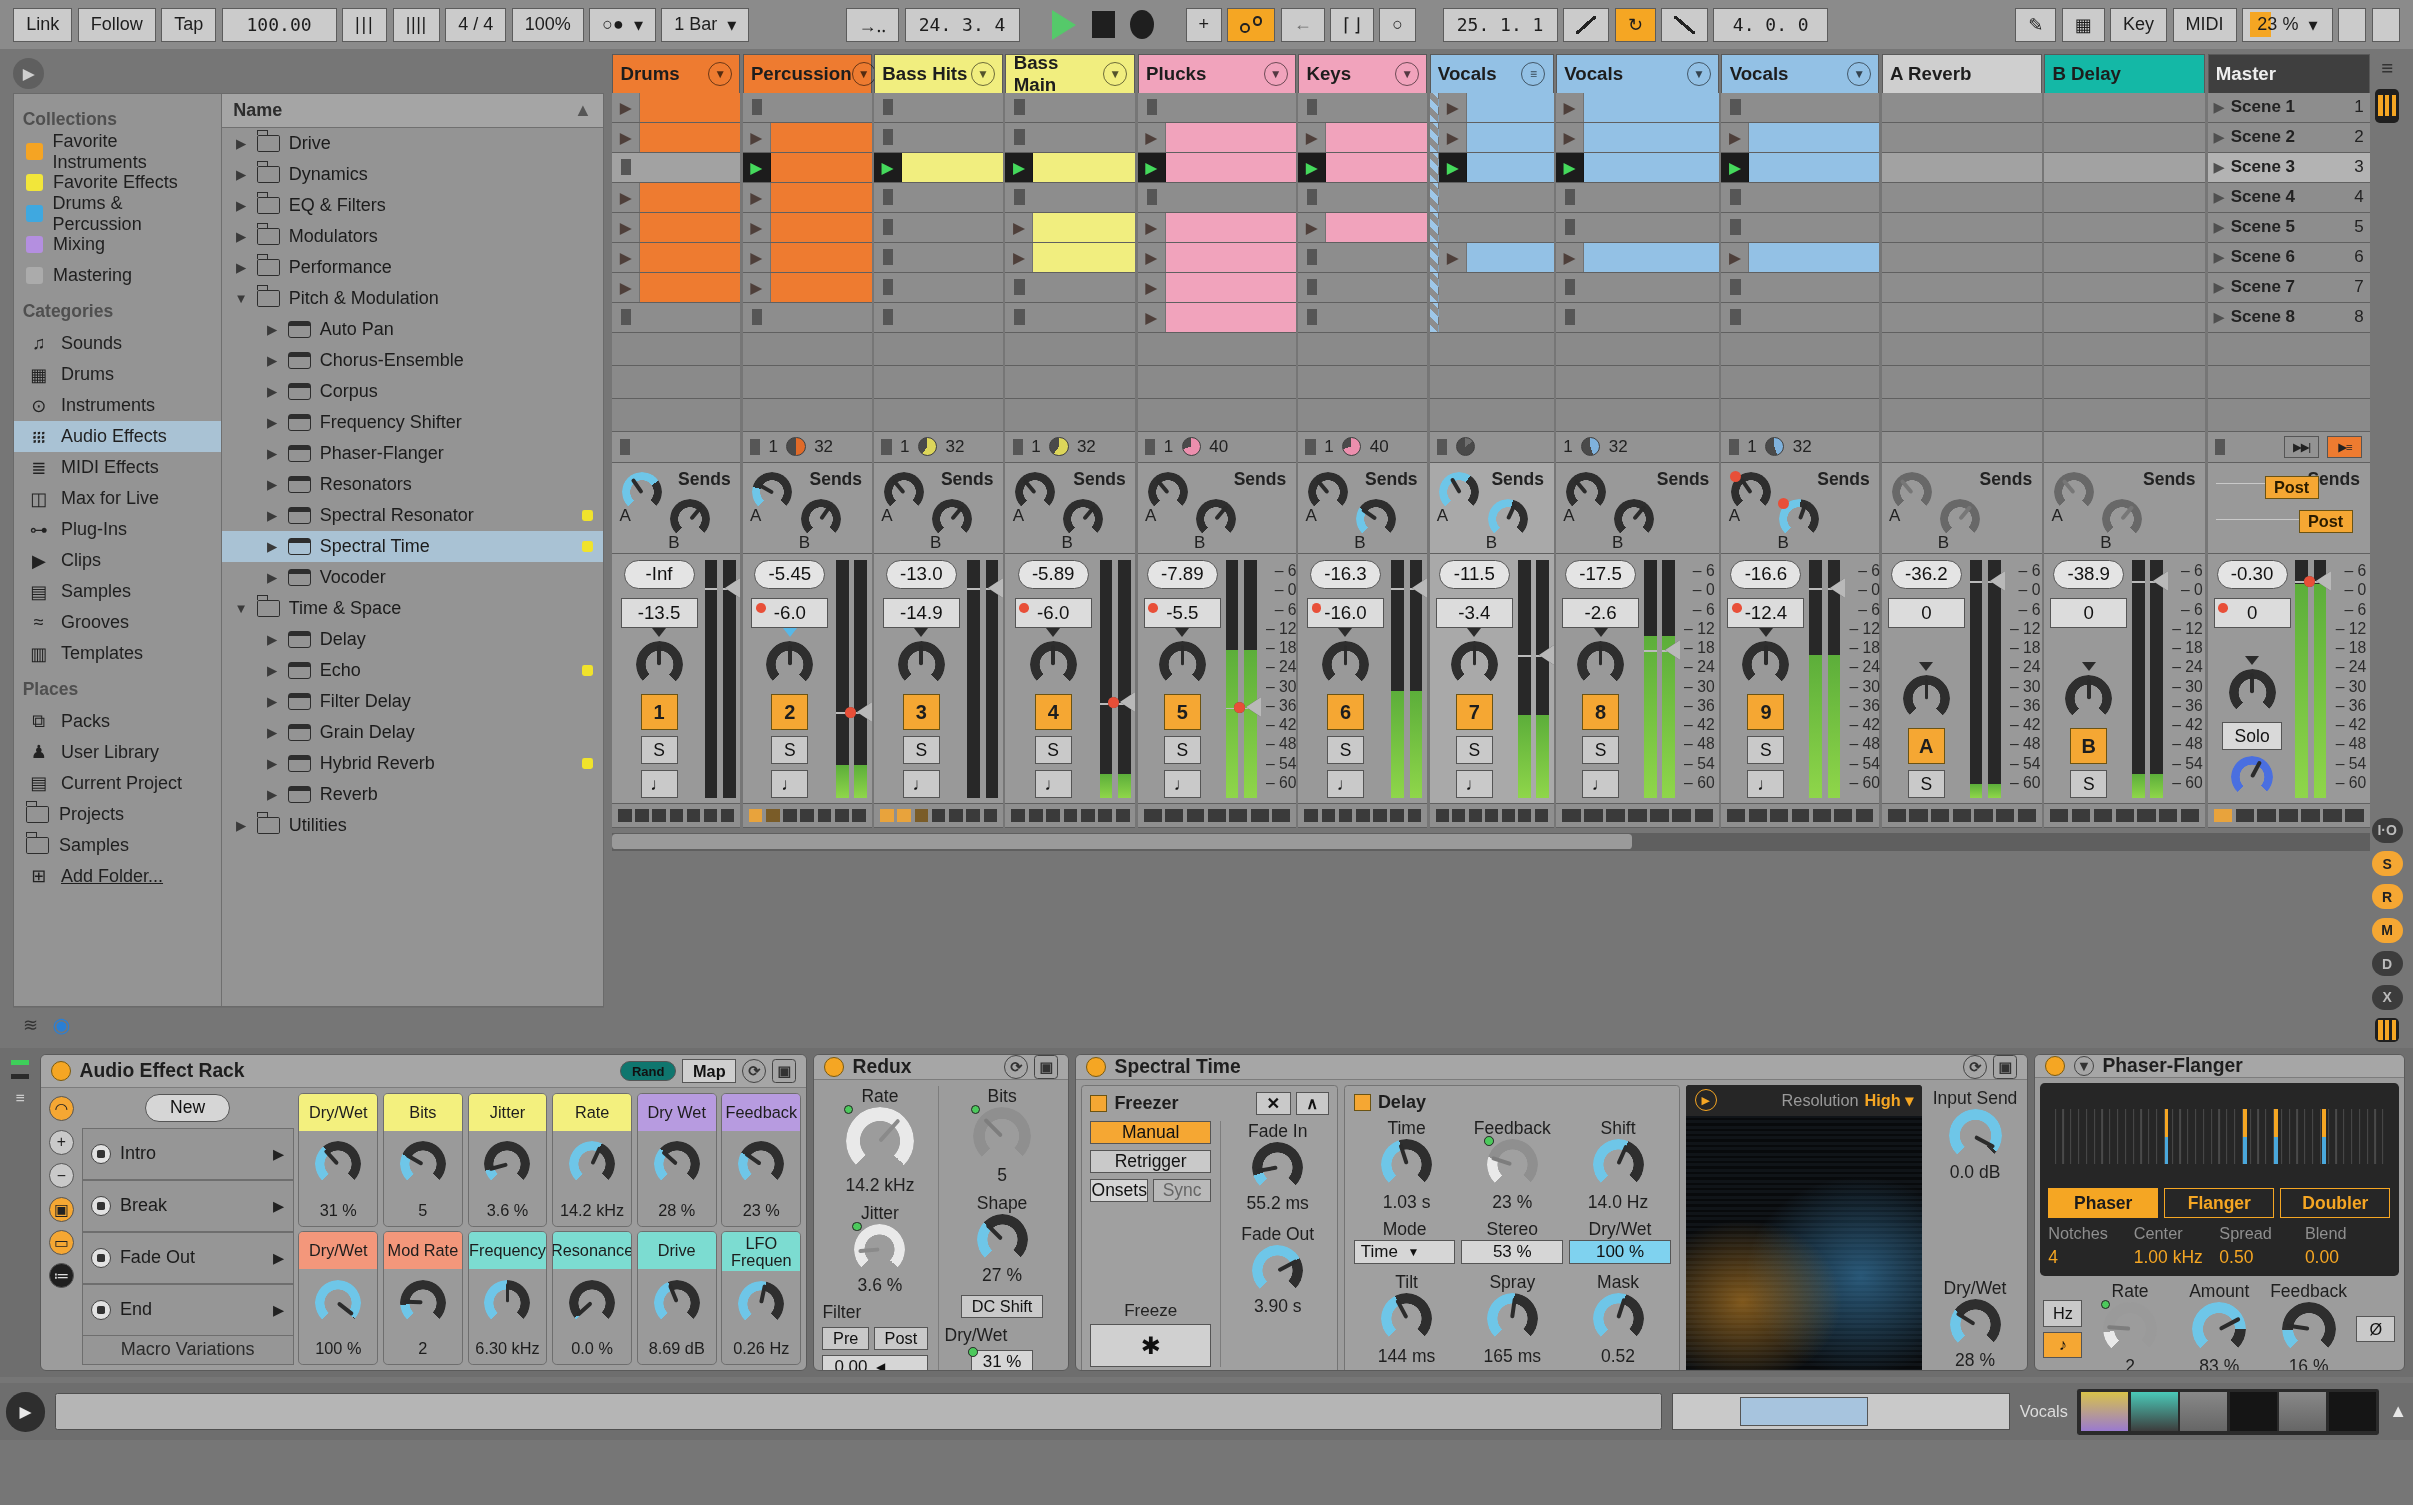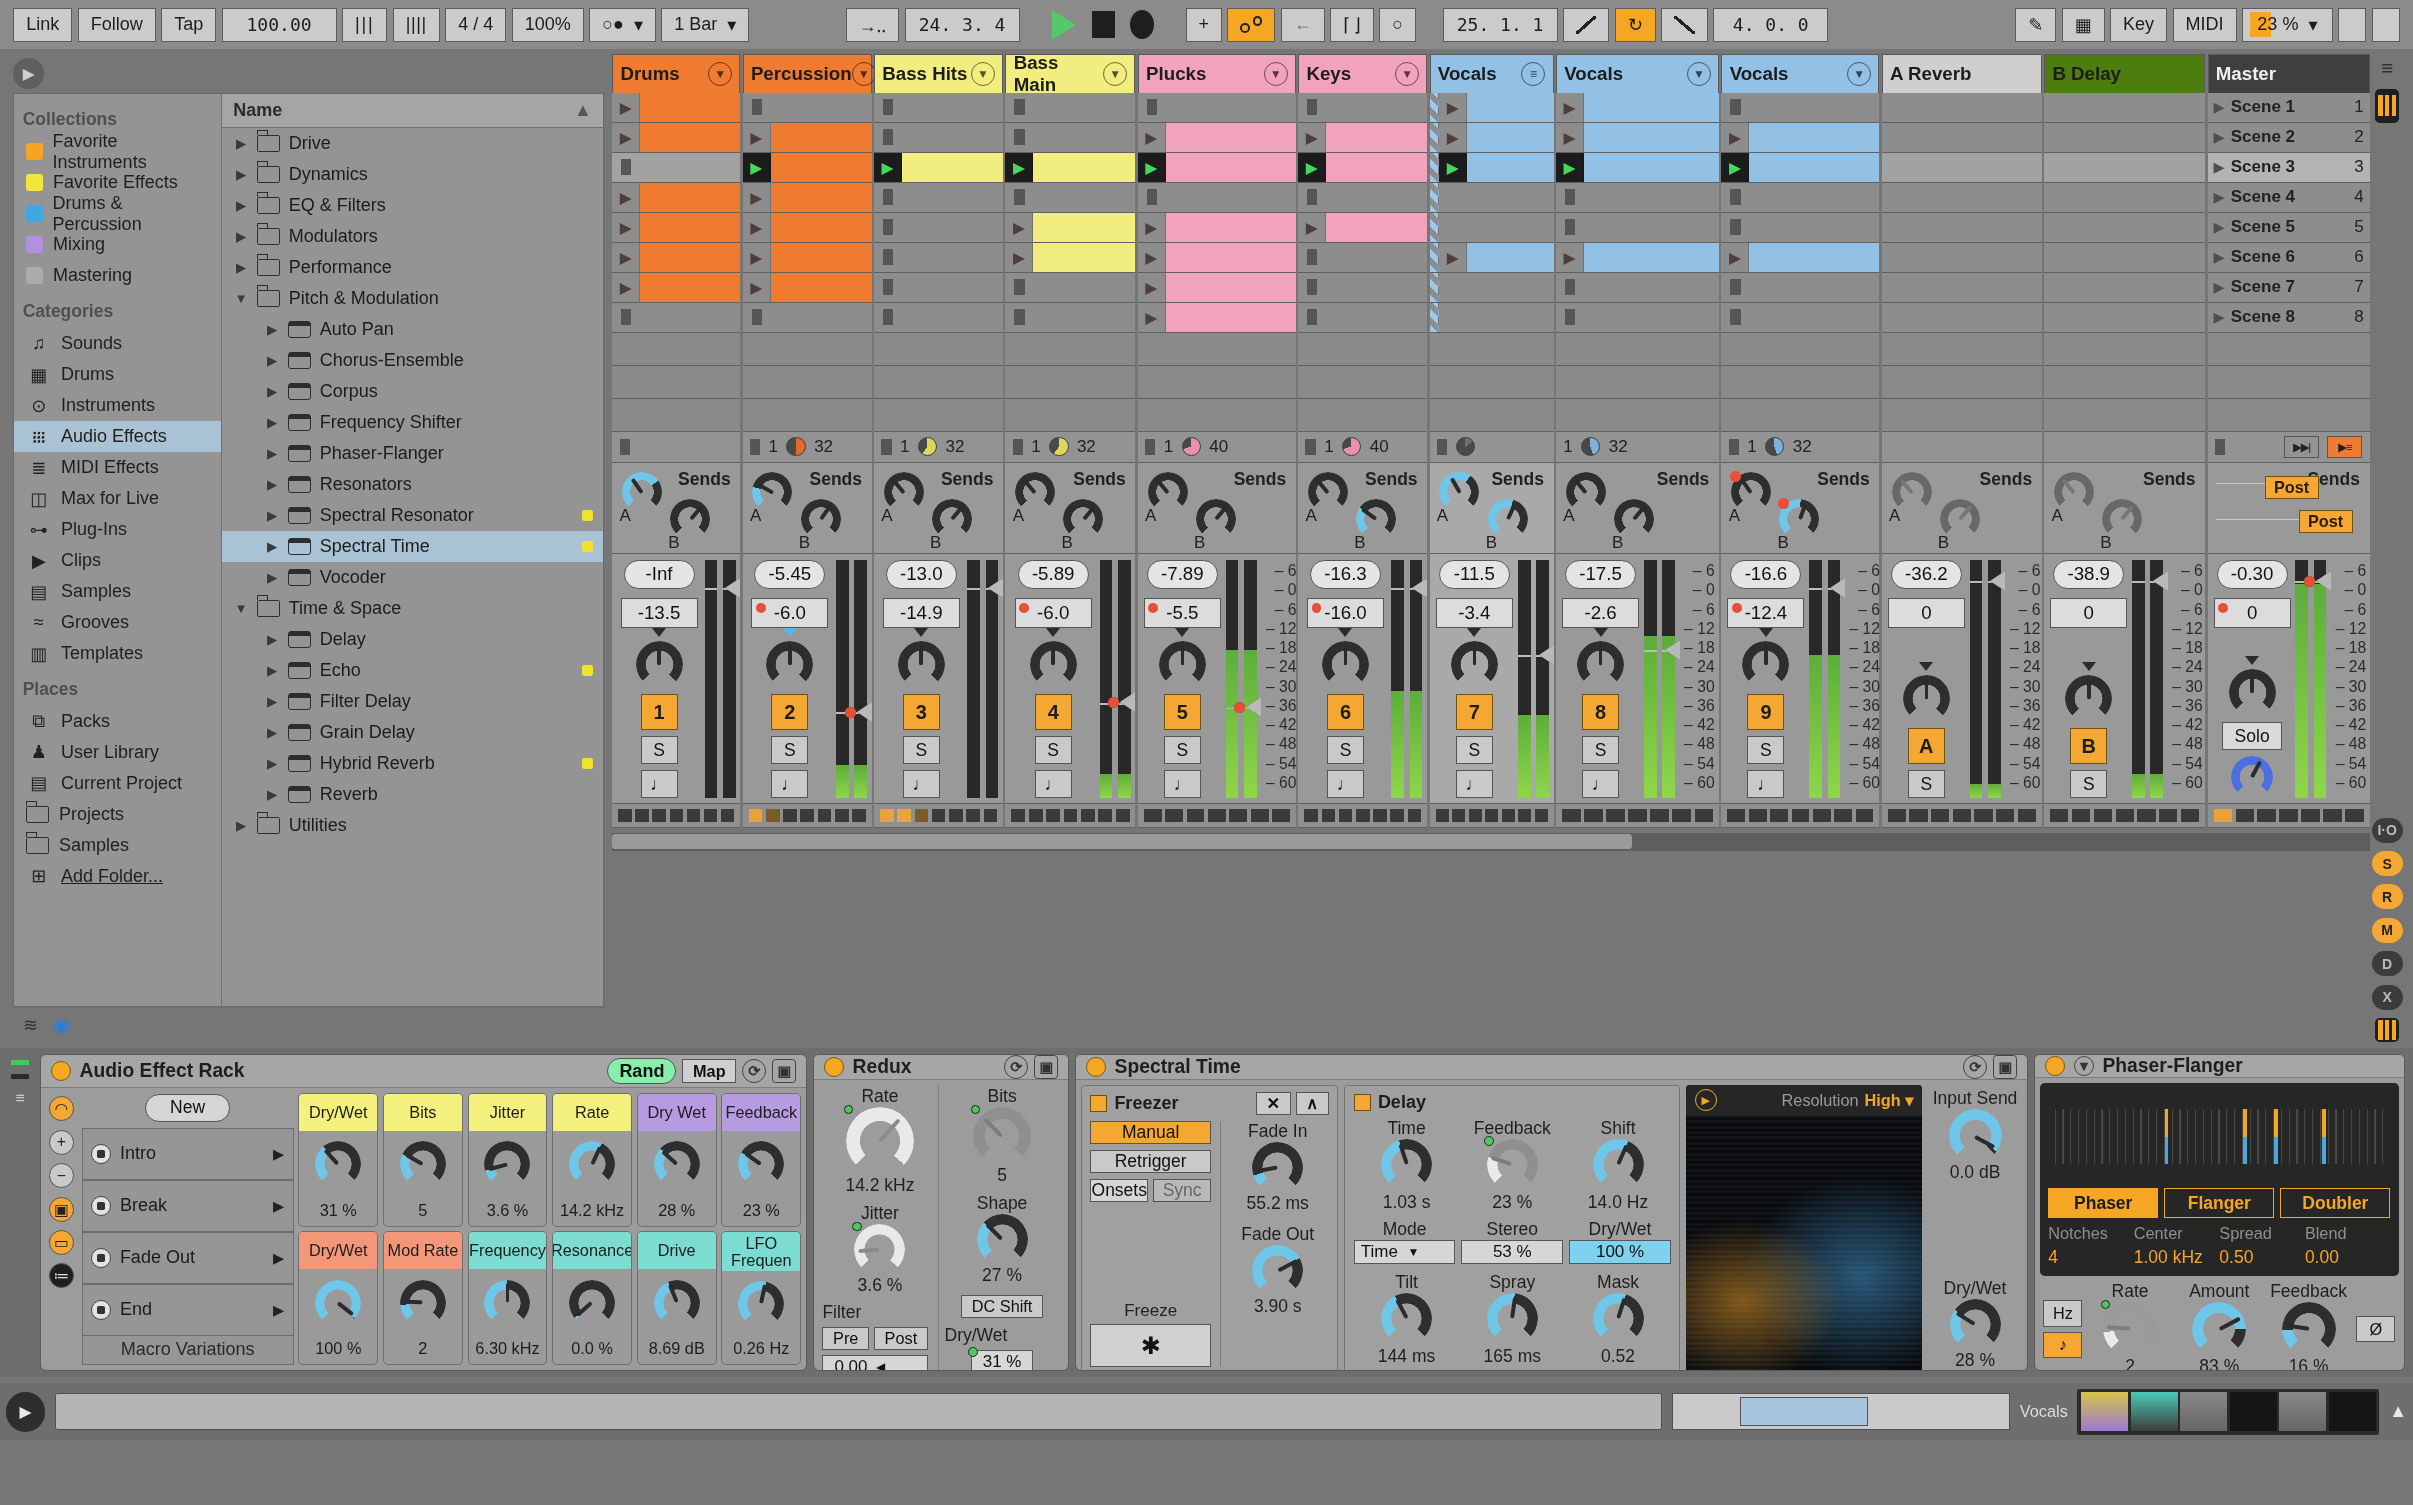--- a/index.html
+++ b/index.html
@@ -143,21 +143,21 @@
   #devrail { width:28px; display:flex; flex-direction:column; align-items:center; gap:9.7px; padding-top:6px; }
   #devrail .dri { width:18px; height:4.8px; background:#3ecf5a; } #devrail .dri+.dri { background:#2b2b2b; }
   #devrail .drtxt { color:#ccc; font-size:15.7px; }
   .device { background:#9c9c9c; border-radius:6px; display:flex; flex-direction:column; overflow:hidden; border:0.6px solid #5a5a5a; }
   .dhead { height:33px; display:flex; align-items:center; gap:8.4px; padding:0 9.7px; background:#a6a6a6; border-bottom:1.2px solid #7c7c7c;
            font-size:19.3px; font-weight:bold; color:#1e1e1e; }
   .led { width:20.5px; height:20.5px; border-radius:50%; background:#f5a623; border:1.2px solid #7a5a10; flex:none; }
   .dhright { margin-left:auto; display:flex; gap:6px; align-items:center; }
   .hic { width:24px; height:24px; border-radius:50%; border:1.2px solid #444; color:#333; font-size:14.5px; display:flex; align-items:center; justify-content:center; }
   .hic.sq { border-radius:3.6px; }
-  .pillbtn { background:#86efac; border:1.2px solid #555; border-radius:13.3px; font-size:18px; padding:1.2px 11px; color:#111; }
+  .pillbtn { background:#0f766e; border:1.2px solid #555; border-radius:13.3px; font-size:13px; padding:1.2px 11px; color:#111; }
   .mapbtn { background:#cfcfcf; border:1.2px solid #555; font-size:16.3px; padding:1.2px 9.7px; color:#111; }
   .dbody { flex:1; display:flex; }
 
   
   #rackbody { padding:4.8px; gap:4.8px; }
   #rackrail { width:31px; display:flex; flex-direction:column; align-items:center; gap:8.4px; padding-top:3.6px; }
   .rric { width:25px; height:25px; border-radius:50%; background:#c9c9c9; border:1.2px solid #555; color:#222; font-size:15.7px;
           display:flex; align-items:center; justify-content:center; }
   .rric.or { background:#f5a733; } .rric.blk { background:#1f1f1f; color:#ddd; }
   #chains { width:212px; display:flex; flex-direction:column; }
@@ -1608,21 +1608,21 @@
               <i class="seg "></i>
               <i class="seg "></i>
               <i class="seg "></i>
               <i class="seg "></i>
               <i class="seg "></i>
               <i class="seg "></i>
               <i class="seg "></i>
             </div>
           </div>
           <div class="tcol" style="width: 161px;">
-            <div class="thead" style="background: #4d7c0f;">
+            <div class="thead" style="background: #14b8a6;">
               <span>B Delay</span>
             </div>
             <div class="cell"></div>
             <div class="cell"></div>
             <div class="cell lit"></div>
             <div class="cell"></div>
             <div class="cell"></div>
             <div class="cell"></div>
             <div class="cell"></div>
             <div class="cell"></div>

